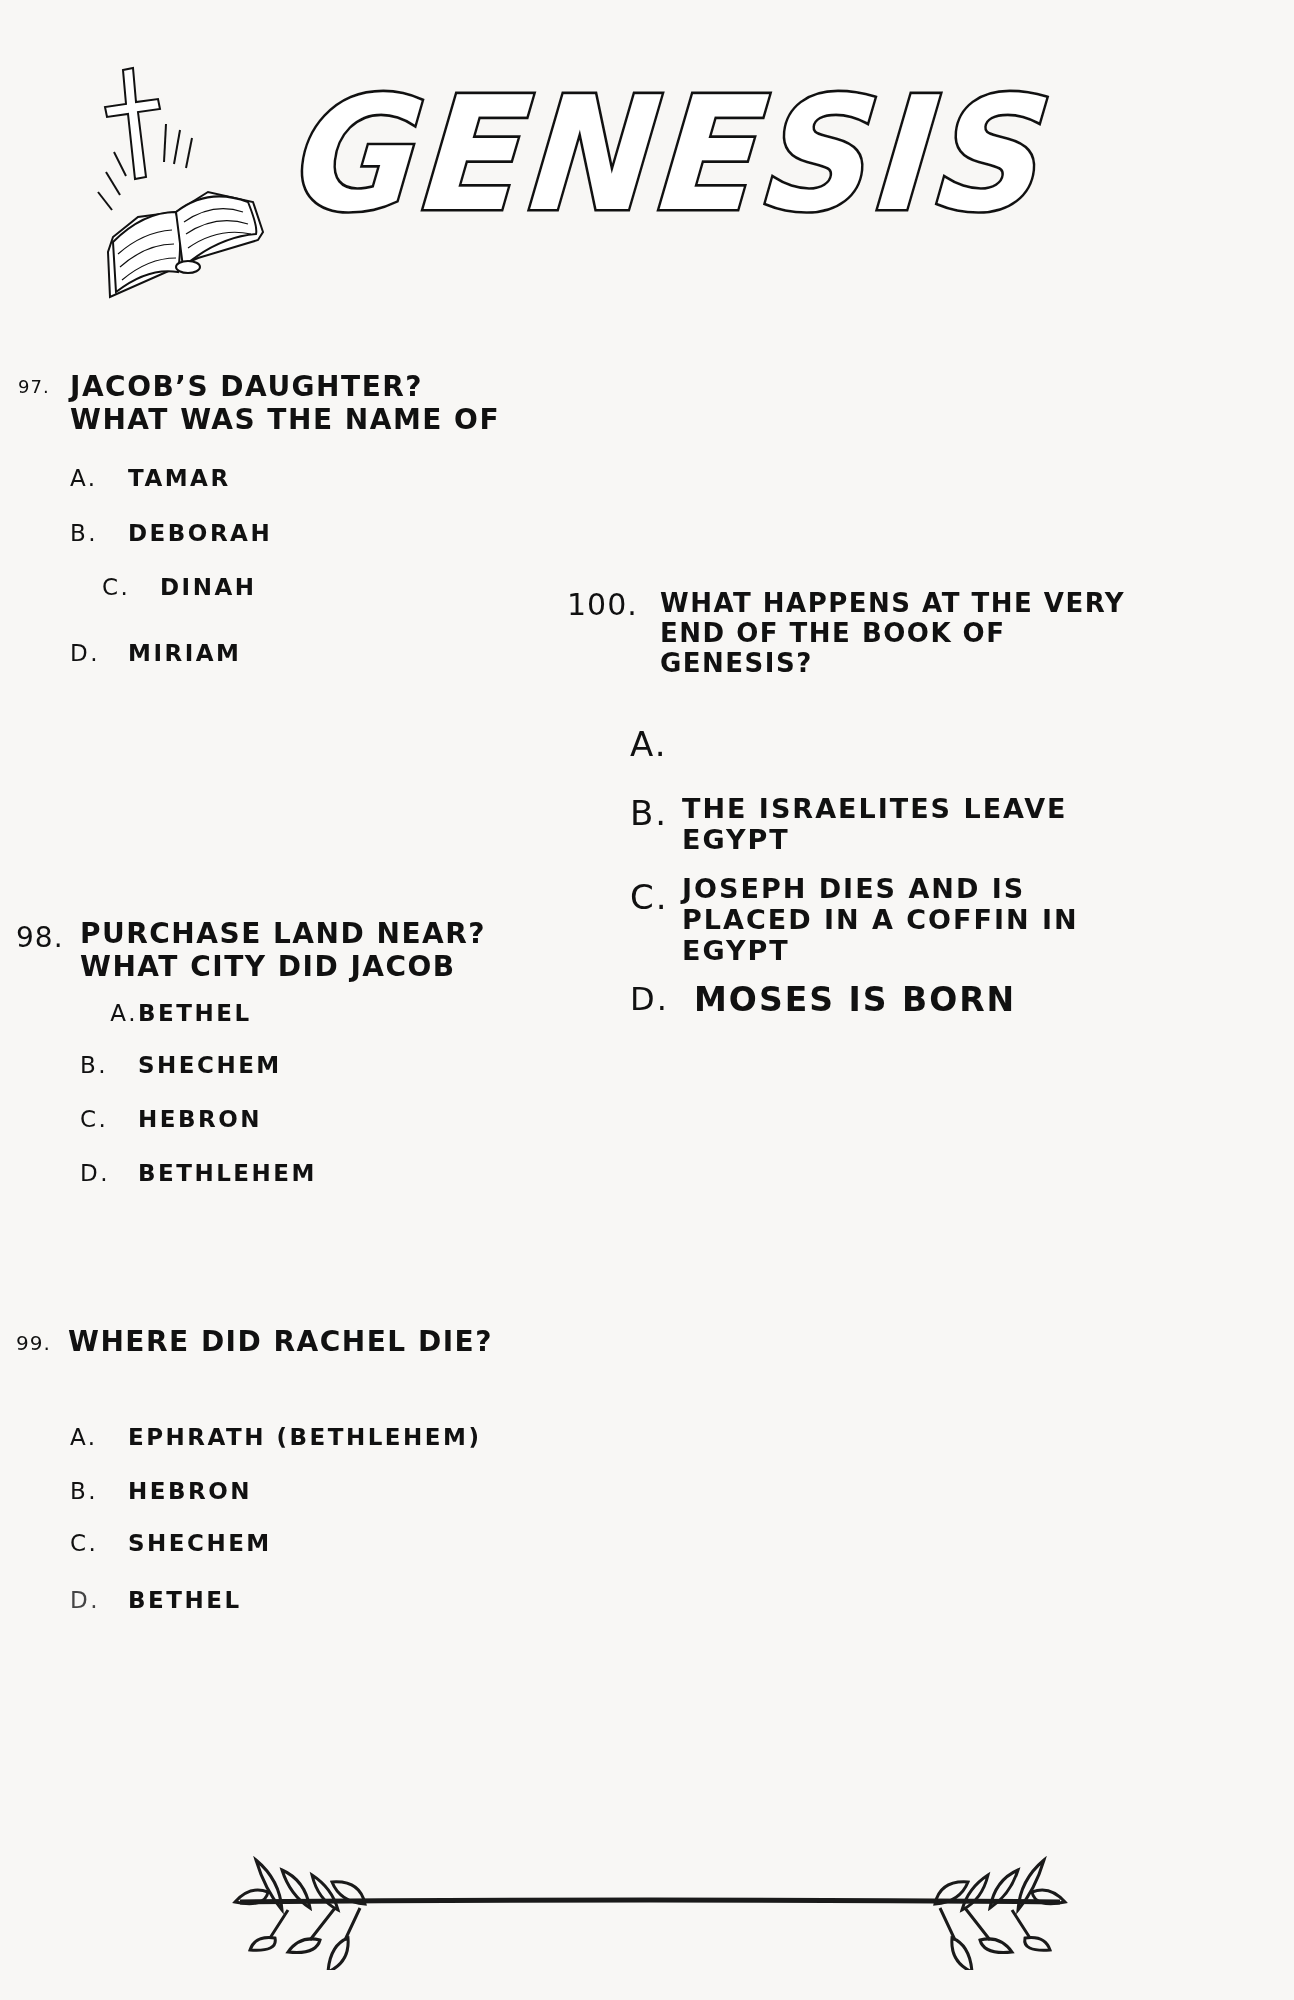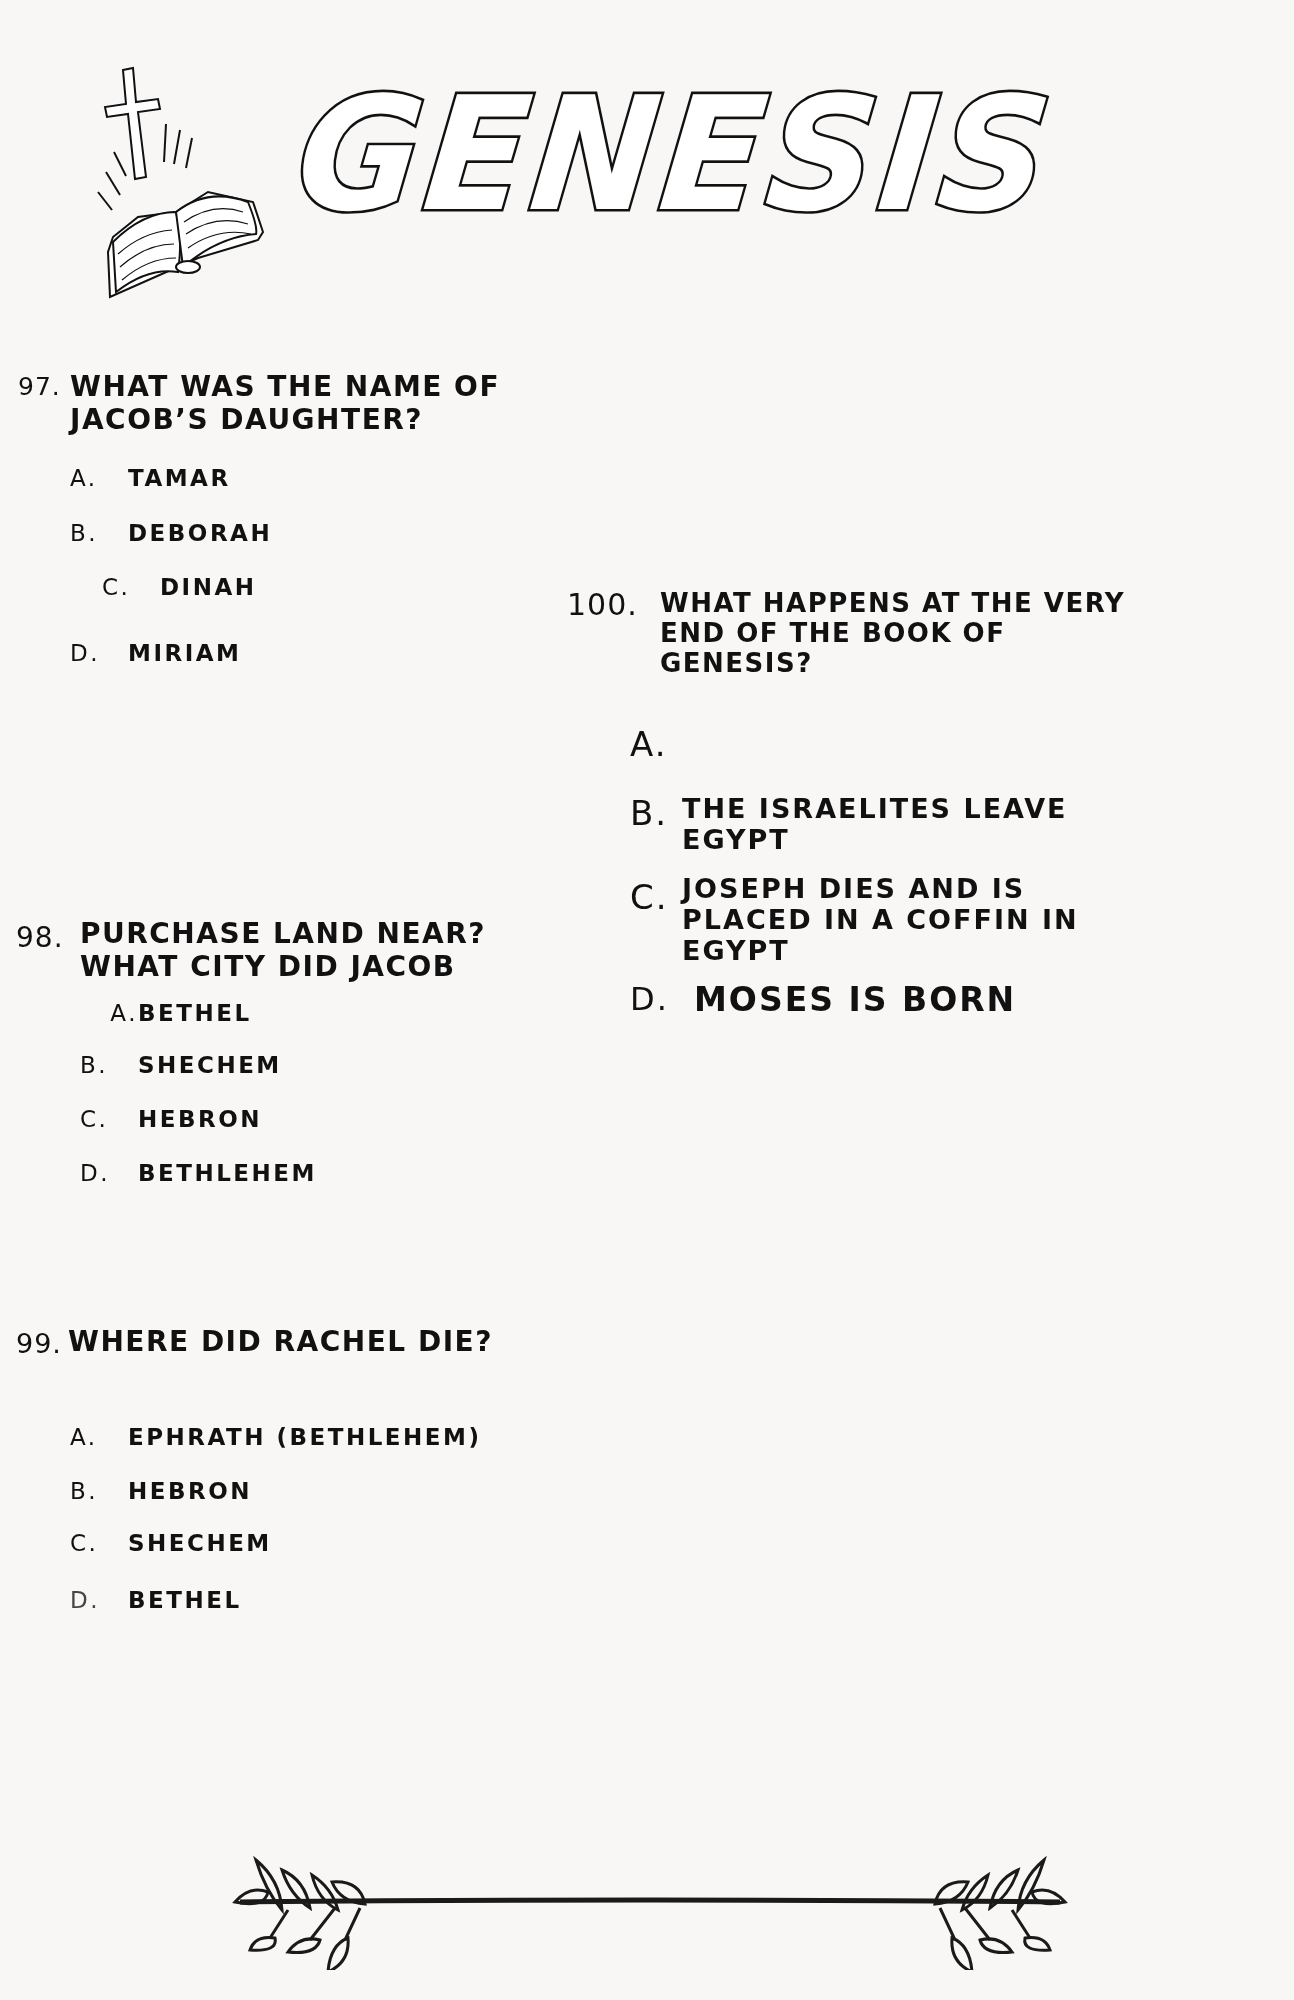--- a/index.html
+++ b/index.html
@@ -11,21 +11,21 @@
   .abs { position: absolute; }
   .header-icon { left: 88px; top: 62px; width: 205px; height: 240px; }
   .title {
     left: 308px; top: 70px; font-family: "DejaVu Sans", sans-serif;
     font-weight: bold; font-style: italic; font-size: 150px; line-height: 160px;
     letter-spacing: 4px; color: #fff;
     -webkit-text-stroke: 5px #111; paint-order: stroke fill;
     transform: skewX(-6deg) scaleY(1.05); transform-origin: left top;
   }
   .q { font-weight: bold; font-size: 28px; letter-spacing: 1.5px; line-height: 33px; }
-  .qnum { font-weight: normal; font-size: 25px; letter-spacing: 1px; }
+  .qnum { font-weight: normal; font-size: 18px; letter-spacing: 1px; }
   .qtext { position: absolute; }
   .opt { position: absolute; font-size: 23px; font-weight: bold; letter-spacing: 2.5px; white-space: nowrap; }
   .opt .letter { font-weight: normal; display: inline-block; width: 58px; }
   .opt .letter.dim { color: #444; }
   .r-opt { position: absolute; font-weight: bold; letter-spacing: 2px; }
   .r-opt .letter { position: absolute; left: 0; font-size: 34px; font-weight: normal; }
   .r-opt .txt { position: absolute; left: 52px; font-size: 27px; line-height: 31px; white-space: nowrap; }
   .vine { left: 220px; top: 1840px; width: 860px; height: 130px; }
 </style>
 </head>
@@ -51,43 +51,43 @@
     <path d="M96,160 Q125,140 155,150 M98,172 Q128,152 160,162 M100,186 Q130,165 163,172" stroke-width="1.2"></path>
     <ellipse cx="100" cy="205" rx="12" ry="6" fill="#fff"></ellipse>
   </g>
 </svg>
 
 <div class="abs title">GENESIS</div>
 
 <div class="abs q" style="left:18px; top:370px; width:560px; height:300px;">
   <span class="abs qnum" style="left:0; top:0;">97.</span>
   <div class="qtext" style="left:52px; top:0;">
+    <div>JACOB’S DAUGHTER?</div>
     <div>WHAT WAS THE NAME OF</div>
-    <div>JACOB’S DAUGHTER?</div>
   </div>
 </div>
 <div class="opt" style="left:70px; top:465px;"><span class="letter">A.</span><span>TAMAR</span></div>
 <div class="opt" style="left:70px; top:520px;"><span class="letter">B.</span><span>DEBORAH</span></div>
 <div class="opt" style="left:70px; top:574px;margin-left:32px;"><span class="letter">C.</span><span>DINAH</span></div>
 <div class="opt" style="left:70px; top:640px;"><span class="letter">D.</span><span>MIRIAM</span></div>
 
 <div class="abs q" style="left:16px; top:917px; width:580px; height:80px;">
   <span class="abs qnum" style="left:0; top:4px; font-size:28px;">98.</span>
   <div class="qtext" style="left:64px; top:0;">
     <div>PURCHASE LAND NEAR?</div>
     <div>WHAT CITY DID JACOB</div>
   </div>
 </div>
 <div class="opt" style="left:80px; top:1000px;text-align:right;"><span class="letter">A.</span><span>BETHEL</span></div>
 <div class="opt" style="left:80px; top:1052px;"><span class="letter">B.</span><span>SHECHEM</span></div>
 <div class="opt" style="left:80px; top:1106px;"><span class="letter">C.</span><span>HEBRON</span></div>
 <div class="opt" style="left:80px; top:1160px;"><span class="letter">D.</span><span>BETHLEHEM</span></div>
 
 <div class="abs q" style="left:16px; top:1325px; width:600px; height:40px;">
-  <span class="abs qnum" style="left:0; top:2px; font-size:27px;">99.</span>
+  <span class="abs qnum" style="left:0; top:2px; font-size:20px;">99.</span>
   <div class="qtext" style="left:52px; top:0;">
     <div>WHERE DID RACHEL DIE?</div>
   </div>
 </div>
 <div class="opt" style="left:70px; top:1424px;"><span class="letter">A.</span><span>EPHRATH (BETHLEHEM)</span></div>
 <div class="opt" style="left:70px; top:1478px;"><span class="letter">B.</span><span>HEBRON</span></div>
 <div class="opt" style="left:70px; top:1530px;"><span class="letter">C.</span><span>SHECHEM</span></div>
 <div class="opt" style="left:70px; top:1587px;"><span class="letter dim">D.</span><span>BETHEL</span></div>
 
 <div class="abs q" style="left:567px; top:588px; width:640px; height:100px; font-size:26px; line-height:30px;">

